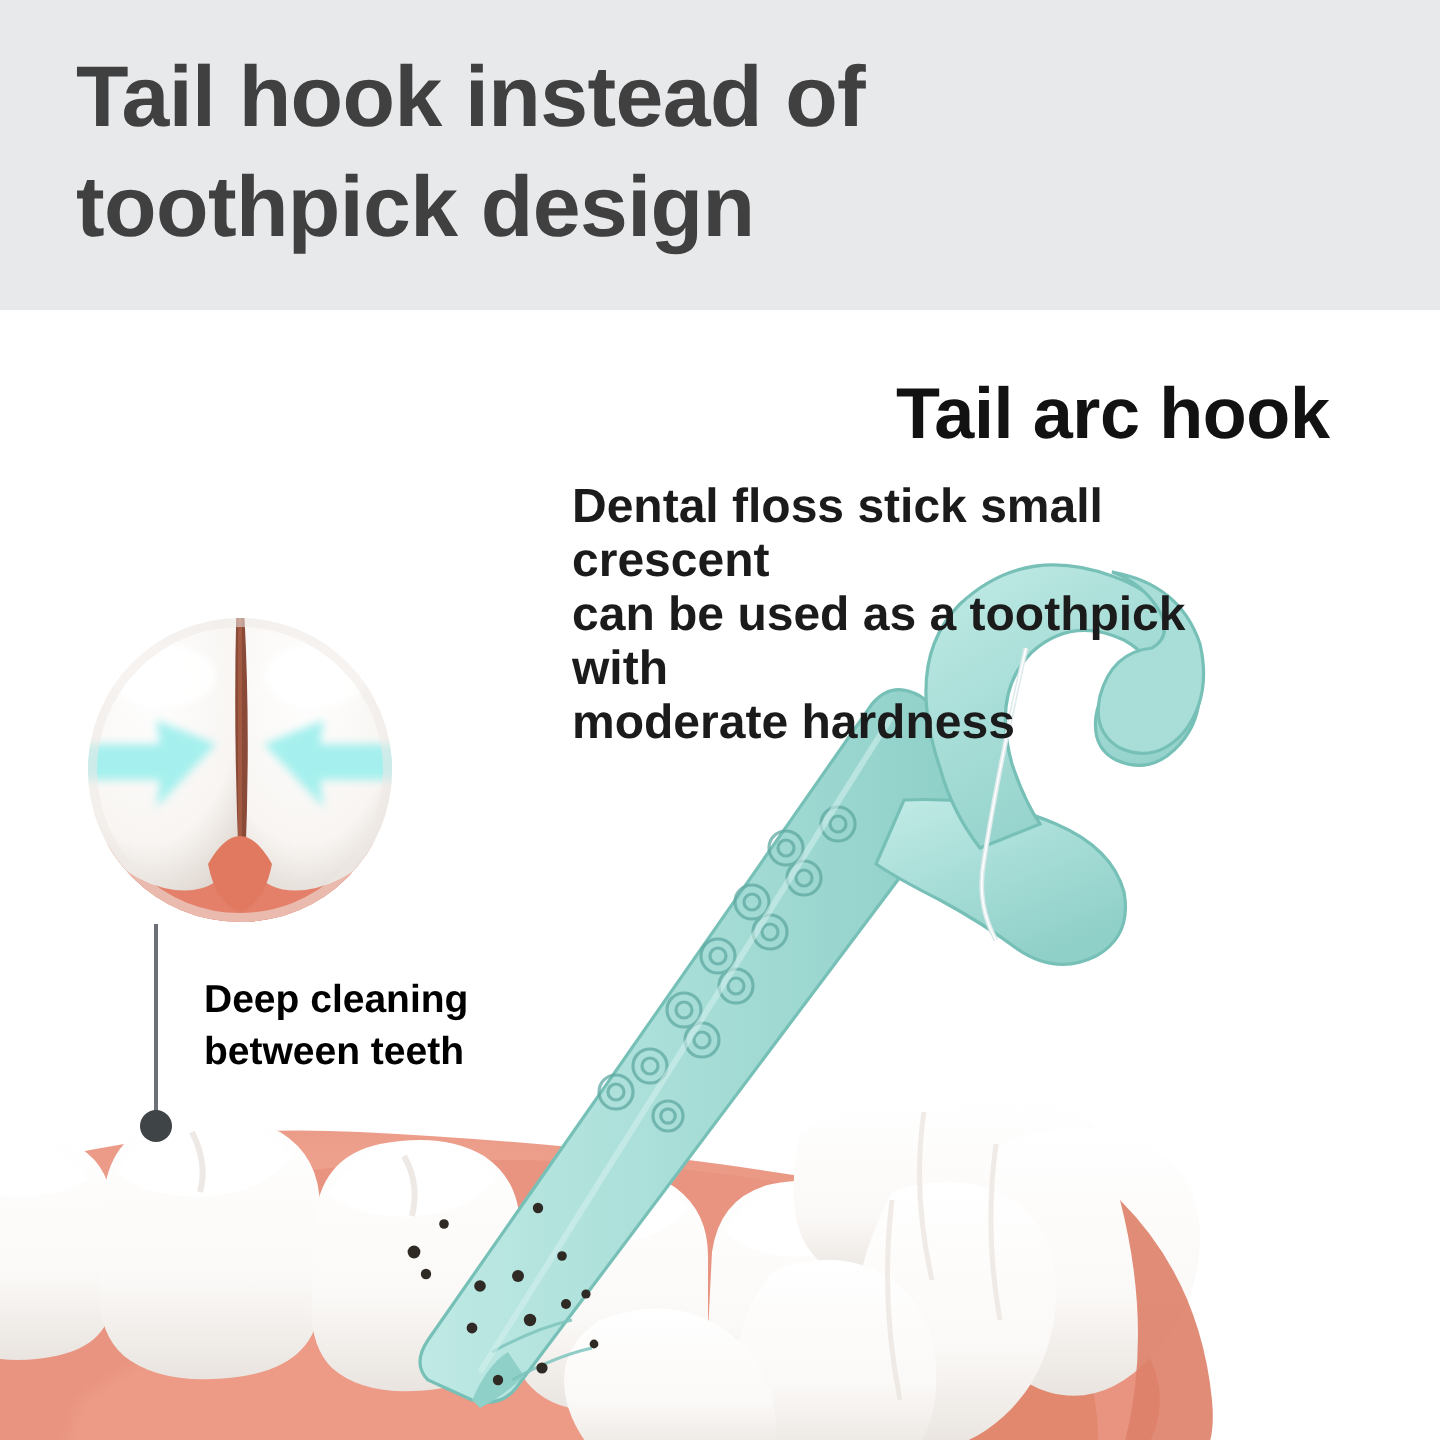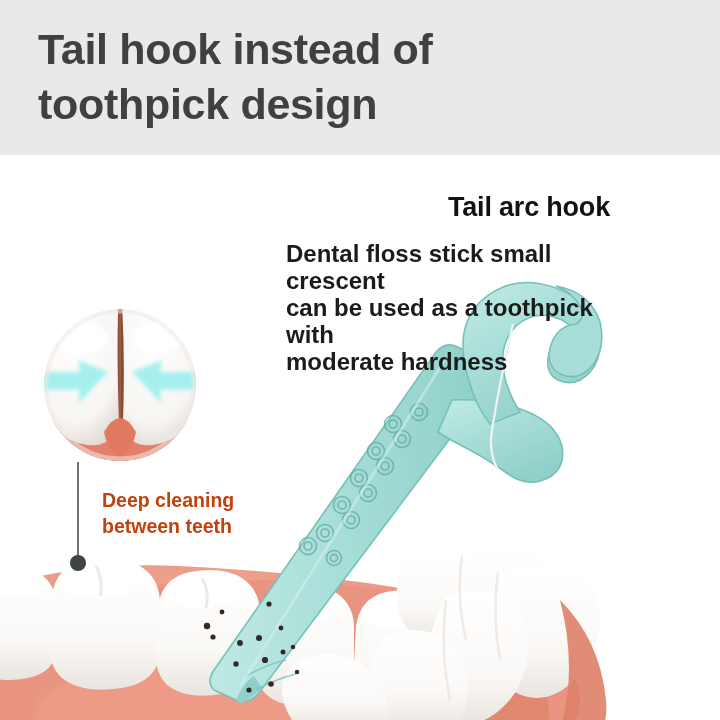--- a/index.html
+++ b/index.html
@@ -40,21 +40,21 @@
     color: #404040;
     letter-spacing: -0.3px;
     white-space: pre-line;
   }
 
   
   .arc-heading {
     position: absolute;
     left: 448px;
     top: 188px;
-    font-size: 27px;
+    font-size: 36px;
     line-height: 38px;
     font-weight: bold;
     color: #121212;
     letter-spacing: -0.2px;
   }
   .arc-body {
     position: absolute;
     left: 286px;
     top: 240px;
     width: 320px;
@@ -67,21 +67,21 @@
 
   
   .callout-text {
     position: absolute;
     left: 102px;
     top: 487px;
     width: 190px;
     font-size: 19.5px;
     line-height: 26px;
     font-weight: bold;
-    color: #c2410c;
+    color: #000000;
     white-space: pre-line;
   }
   .leader-line {
     position: absolute;
     left: 77px;
     top: 462px;
     width: 2px;
     height: 98px;
     background: #6d7175;
   }

